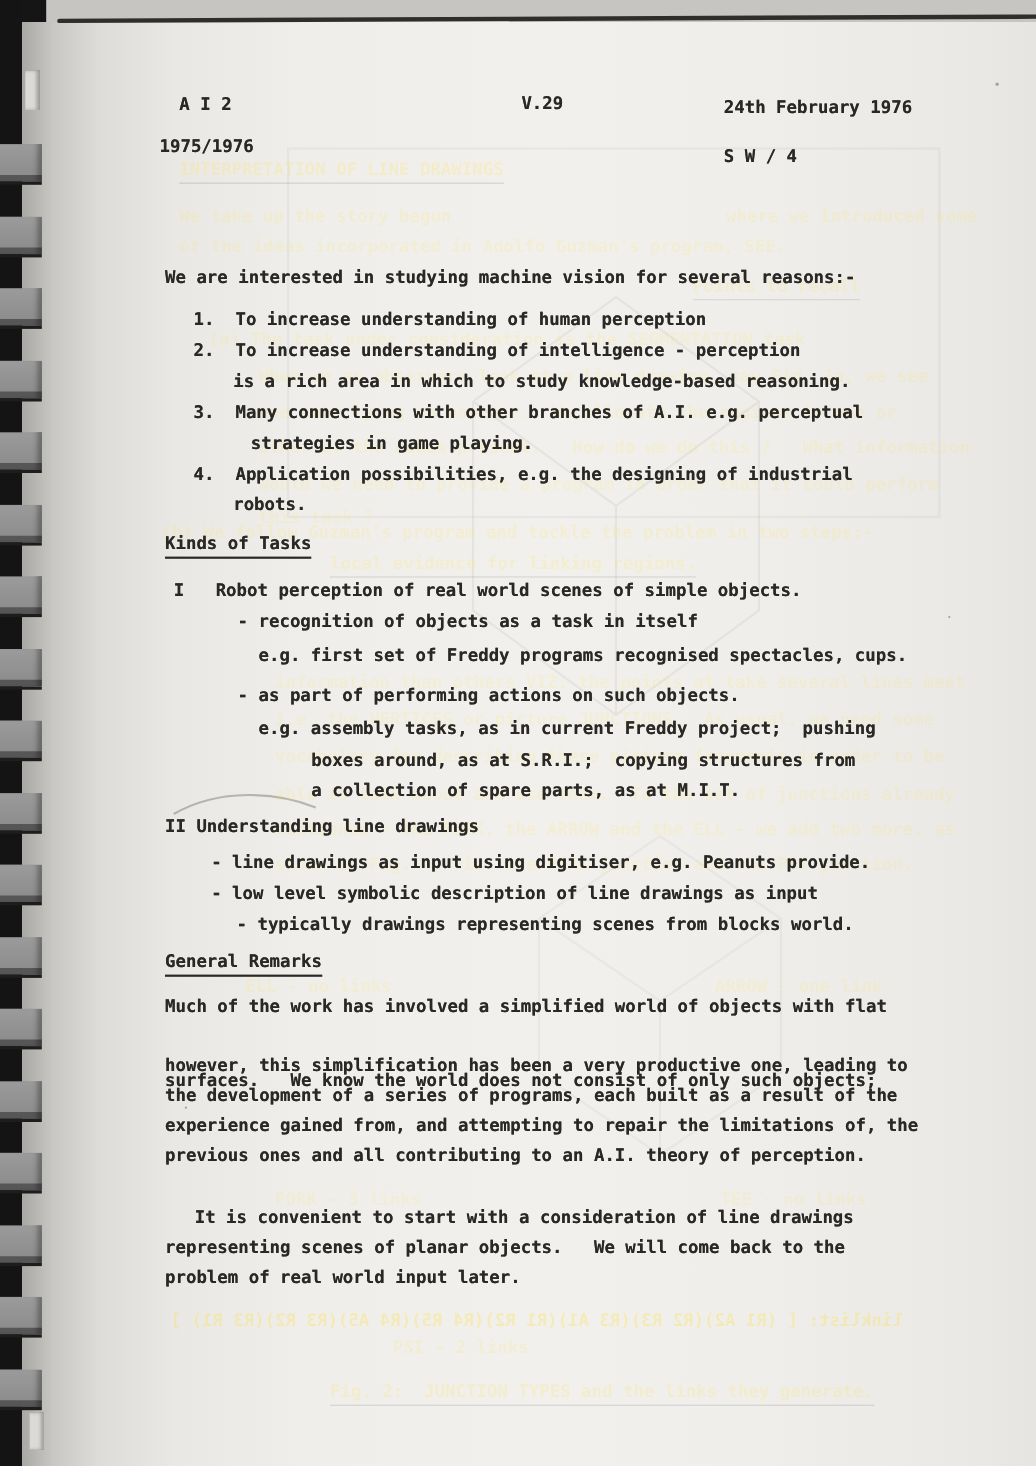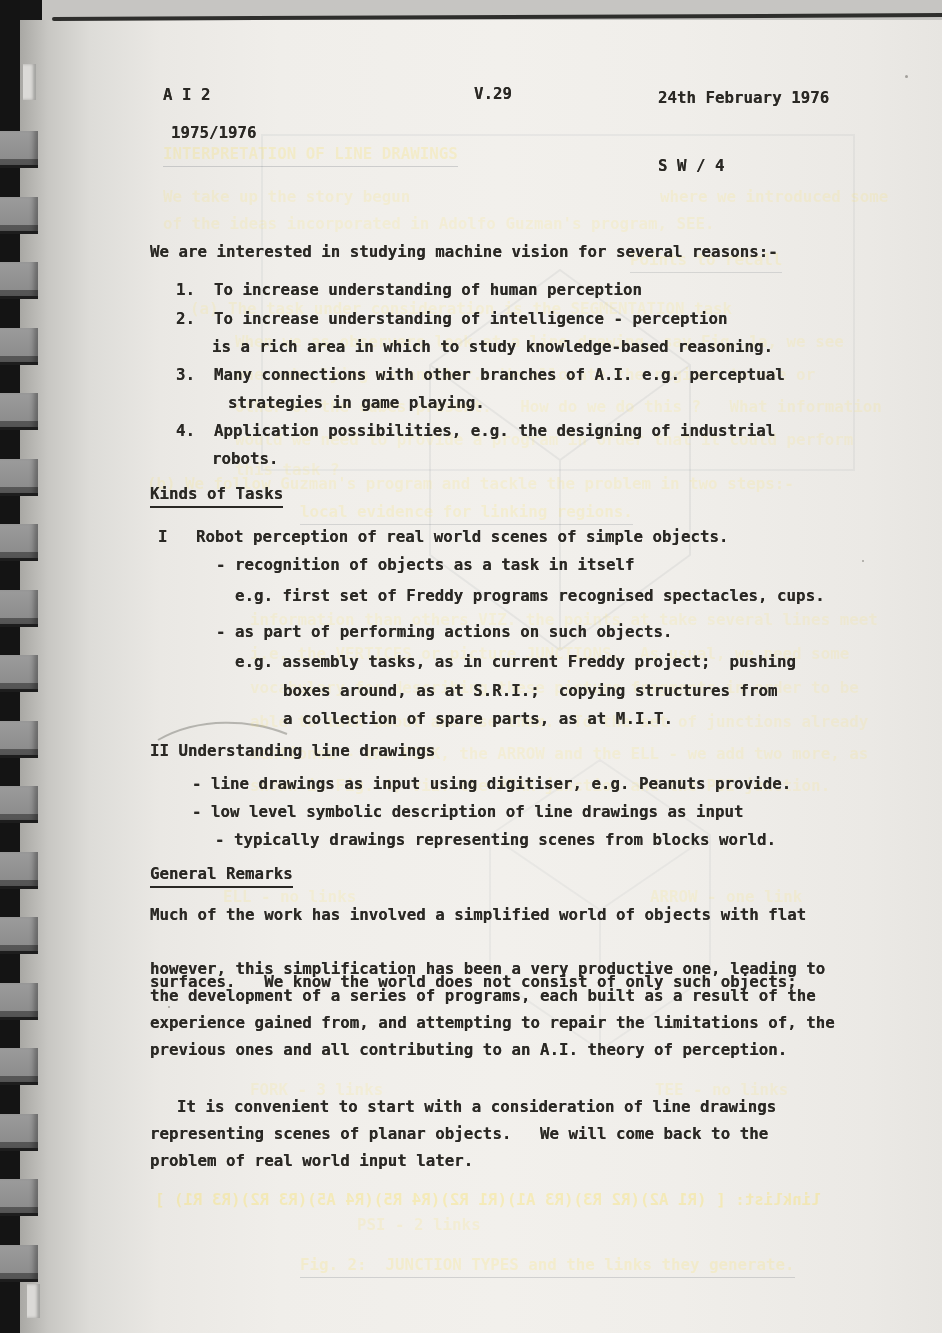--- a/index.html
+++ b/index.html
@@ -103,22 +103,22 @@
       <div class="ghost" style="left: 250px; top: 1080px; opacity: 0.12;">FORK - 3 links</div>
       <div class="ghost" style="left: 655px; top: 1080px; opacity: 0.12;">TEE - no links</div>
       <div class="ghost" style="left: 357px; top: 1215px; opacity: 0.14;">PSI - 2 links</div>
       <div class="ghost u" style="left: 300px; top: 1255px; opacity: 0.18;">Fig. 2:  JUNCTION TYPES and the links they generate.</div>
       <div class="ghost mir" style="left: 155px; top: 1190px; opacity: 0.3;">linklist: [ (R1 A2)(R2 R3)(R3 A1)(R1 R2)(R4 R5)(R4 A5)(R3 R2)(R3 R1) ]</div>
     </div>
 
   <div class="tw" style="left:163px;top:85px;">A I 2</div>
   <div class="tw" style="left:474px;top:84px;">V.29</div>
   <div class="tw" style="left:658px;top:88px;">24th February 1976</div>
-  <div class="tw" style="left:171px;top:123px;">1975/1976</div>
-  <div class="tw" style="left:658px;top:132px;margin-top:24px;">S W / 4</div>
+  <div class="tw" style="left:145px;top:123px;">1975/1976</div>
+  <div class="tw" style="left:658px;top:132px;">S W / 4</div>
 
 
   <div id="body-lines">
       <div class="tw" style="left: 150px; top: 242px;">We are interested in studying machine vision for several reasons:-</div>
       <div class="tw" style="left: 176px; top: 280px;">1.  To increase understanding of human perception</div>
       <div class="tw" style="left: 176px; top: 309px;">2.  To increase understanding of intelligence - perception</div>
       <div class="tw" style="left: 212px; top: 337px;">is a rich area in which to study knowledge-based reasoning.</div>
       <div class="tw" style="left: 176px; top: 365px;">3.  Many connections with other branches of A.I. e.g. perceptual</div>
       <div class="tw" style="left: 212px; top: 393px; margin-left: 16px;">strategies in game playing.</div>
       <div class="tw" style="left: 176px; top: 421px;">4.  Application possibilities, e.g. the designing of industrial</div>

